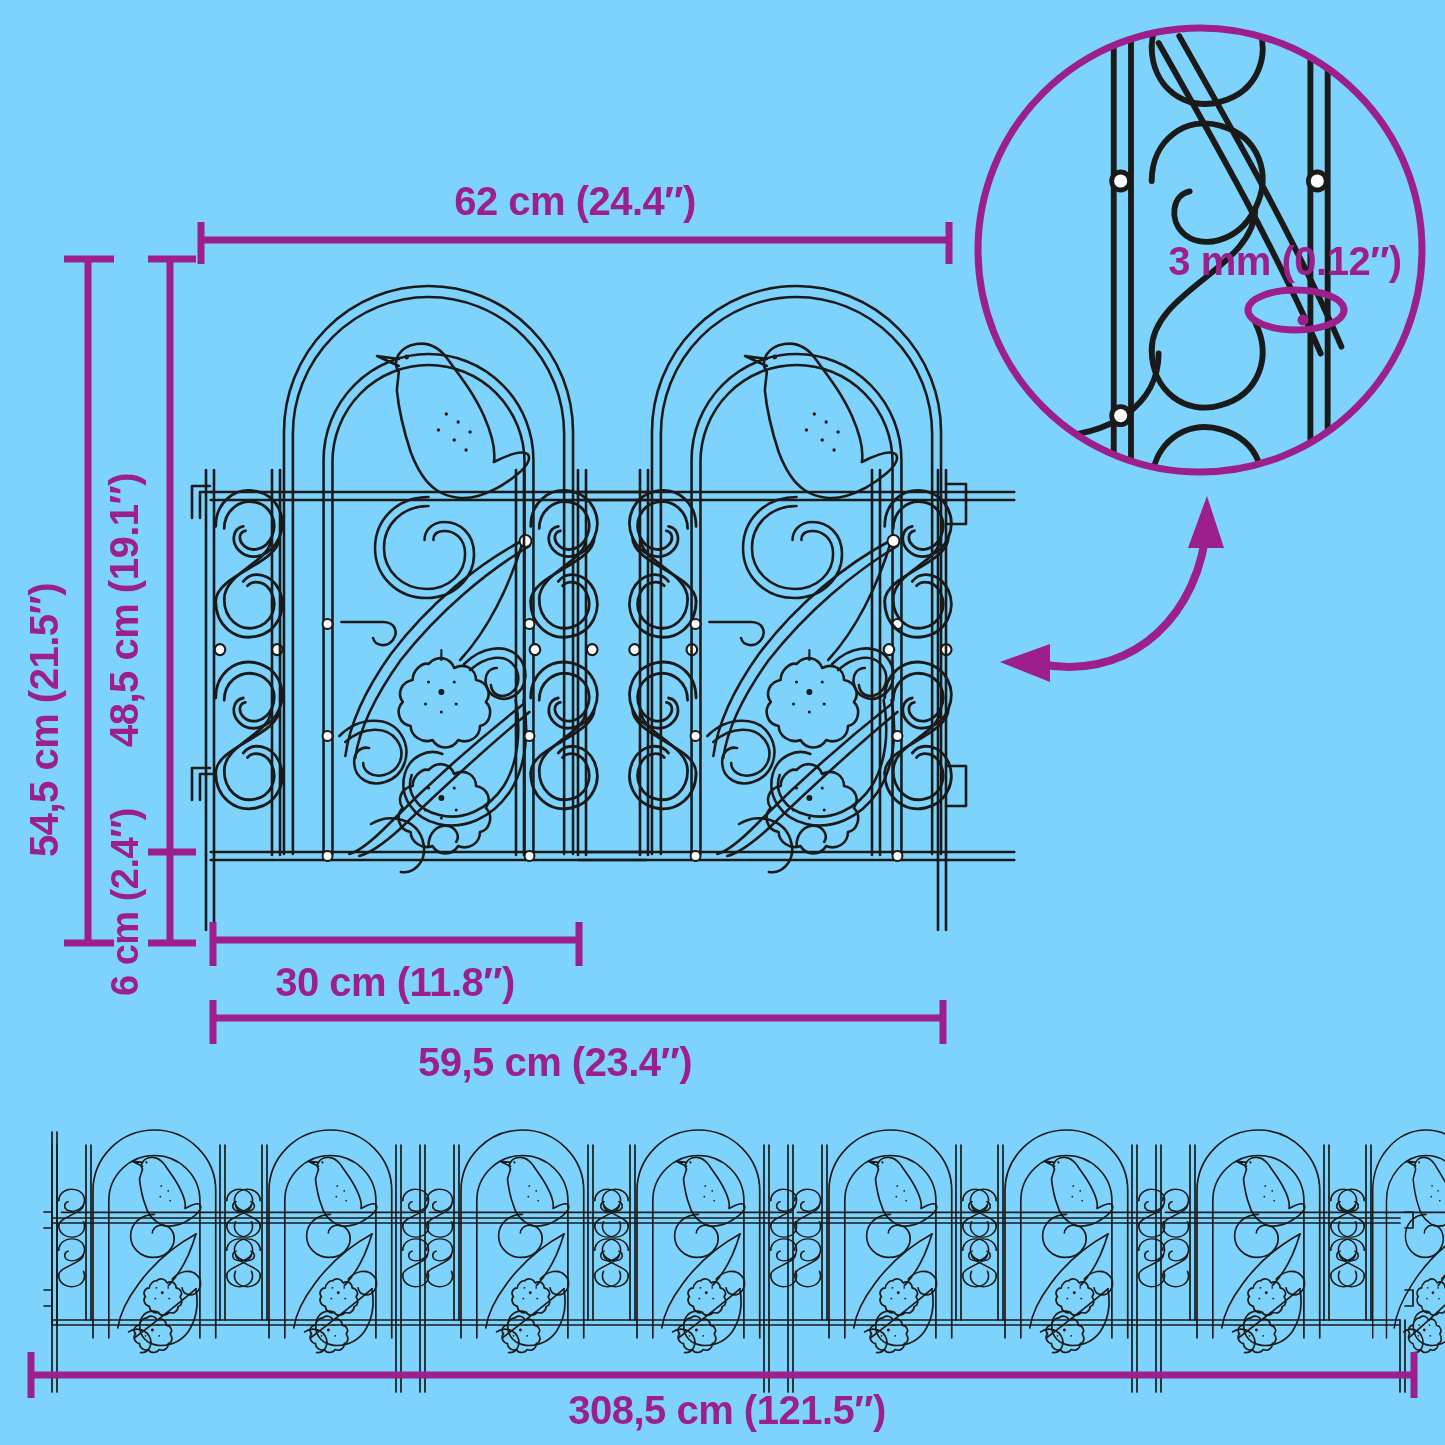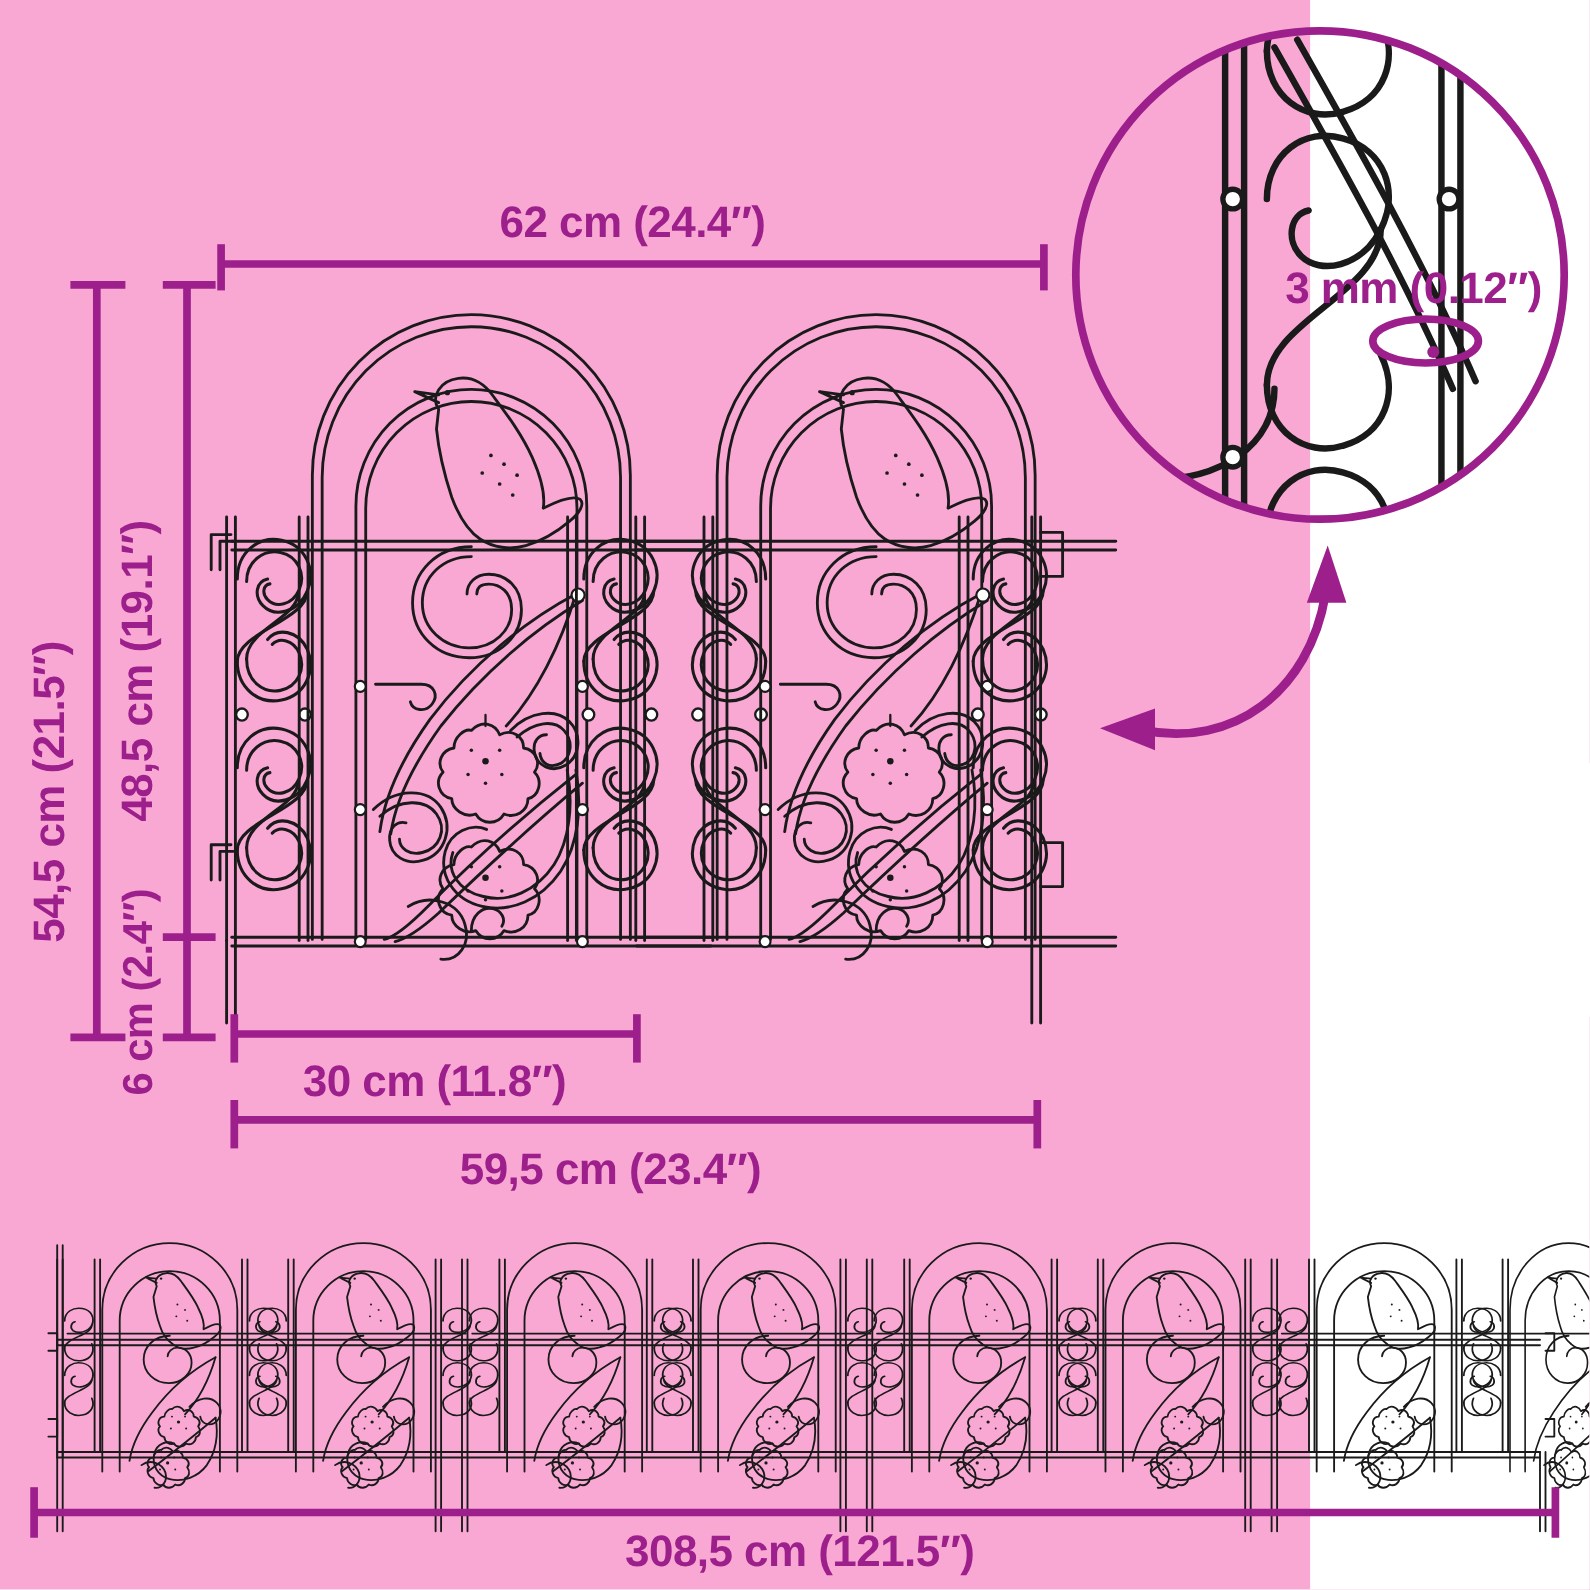--- a/index.html
+++ b/index.html
@@ -1,21 +1,21 @@
 <!DOCTYPE html>
 <html><head>
 <meta charset="utf-8">
 <title>Garden Fence Dimension Diagram</title>
 <style>
   html,body{margin:0;padding:0;background:#ffffff;}
   body{
     font-family:"Liberation Sans", sans-serif;
     width:1445px;height:1445px;overflow:hidden;position:relative;
   }
-  #stage{position:relative;width:1191px;height:1445px;background:#f9a8d4;}
+  #stage{position:relative;width:1445px;height:1445px;background:#7dd3fc;}
   svg.layer{position:absolute;left:0;top:0;width:1445px;height:1445px;}
   .dimtext{
     fill:#9c1f8c;
     font-family:"Liberation Sans", sans-serif;
     font-weight:bold;
     font-size:40px;
     letter-spacing:-0.5px;
   }
   .dimtext.small{font-size:38px;}
   .dimline{stroke:#9c1f8c;stroke-width:7;fill:none;stroke-linecap:butt;}

